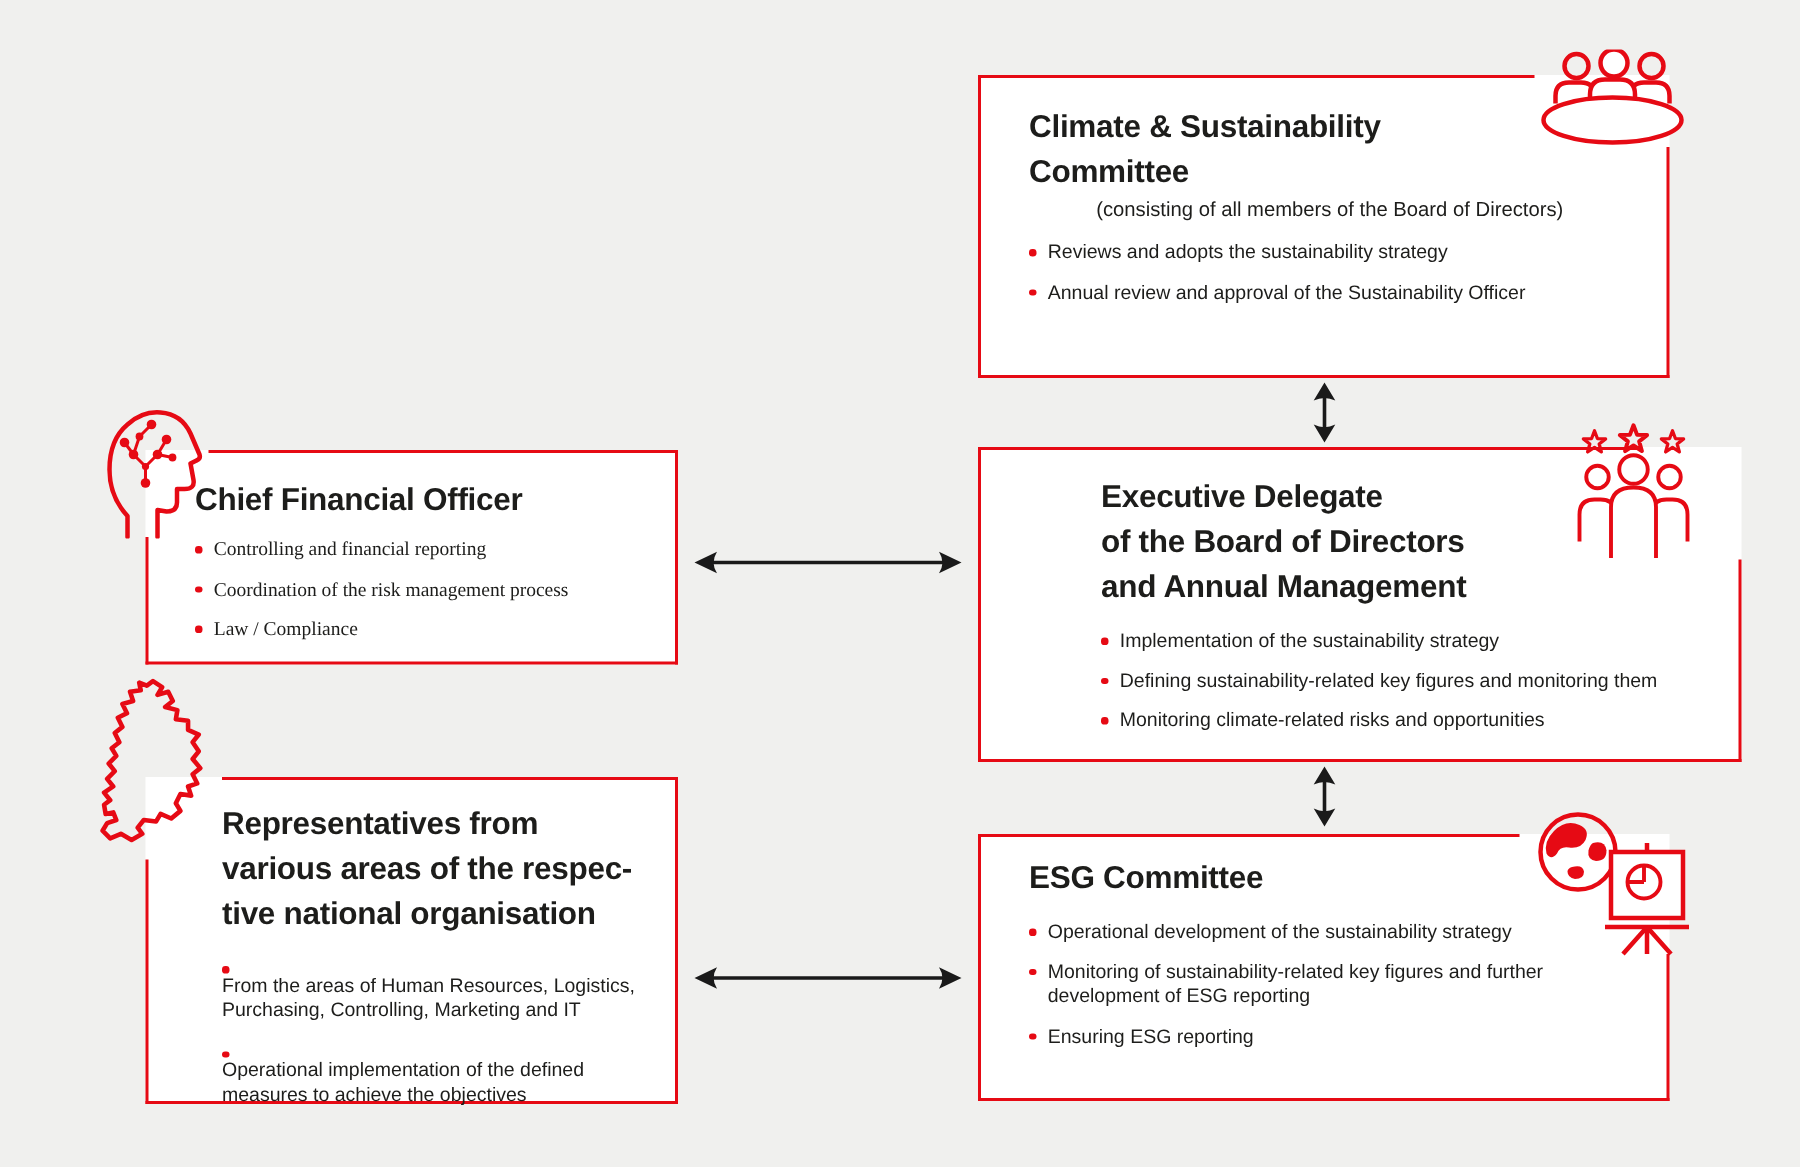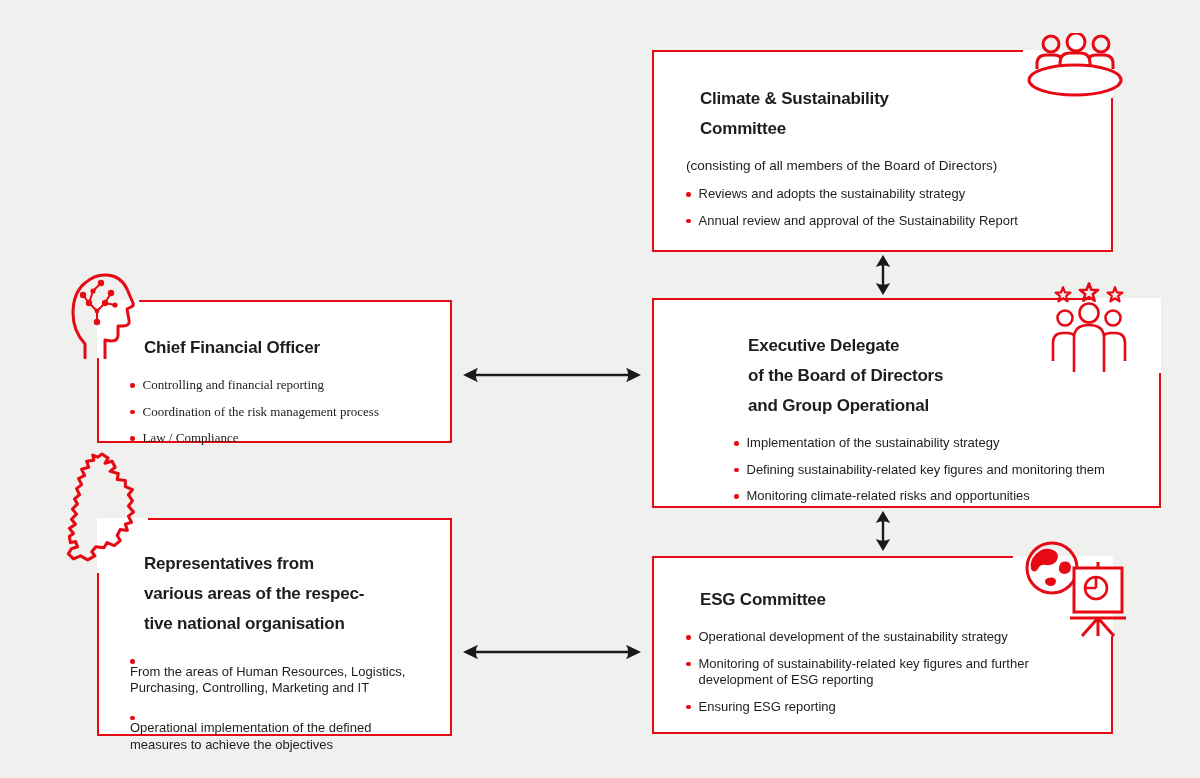--- a/index.html
+++ b/index.html
@@ -30,25 +30,25 @@
   .box4 .et{left:42px;}   .box4 .el{top:58px;}
   .box5{left:97px;top:518px;width:355px;height:218px;}
   .box5 .et{left:51px;}   .box5 .el{top:55px;}
 
   
   .content{position:relative;z-index:3;}
   .box1 .content{padding:20px 26px 0 34px;}
   .box2 .content{padding:19px 18px 0 34px;}
   .box3 .content{padding:15px 18px 0 34px;}
   .box4 .content{padding:19px 8px 0 33px;}
-  .box5 .content{padding:17px 8px 0 33px;}
-
-  .title{margin:14px;font-size:17px;line-height:30px;font-weight:bold;letter-spacing:-0.2px;color:#1d1d1b;}
+  .box5 .content{padding:17px 8px 0 51px;}
+
+  .title{margin:0;font-size:21px;line-height:30px;font-weight:bold;letter-spacing:-0.2px;color:#1d1d1b;}
   .title .tl{display:block;}
-  .subtitle{margin:2px 0 0 0;font-size:13.5px;line-height:16px;}
+  .subtitle{margin:2px 0 0 0;font-size:13.5px;line-height:16px;text-align:center;}
 
   .bullets{list-style:none;margin:12px 0 0 0;padding:0;}
   .box2 .bullets{}
   .box4 .bullets{margin-top:9px;font-family:Liberation Serif, serif;}
   .box5 .bullets{margin-top:13px;}
   .bullet{display:flex;margin:0 0 10px 0;font-size:13px;line-height:16.5px;}
   .box5 .bullet{margin-bottom:13px;flex-direction:column;}
   .dot{flex:none;width:4.5px;height:4.5px;border-radius:50%;background:#e60a14;margin:6px 8px 0 0;}
   .btext{display:block;}
   .box3 .btext{max-width:372px;}
@@ -76,36 +76,36 @@
         <span class="tl">Committee</span>
       </h2>
       <p class="subtitle">(consisting of all members of the Board of Directors)</p>
       <ul class="bullets">
         <li class="bullet">
             <span class="dot"></span>
             <span class="btext">Reviews and adopts the sustainability strategy</span>
           </li>
         <li class="bullet">
             <span class="dot"></span>
-            <span class="btext">Annual review and approval of the Sustainability Report</span>
+            <span class="btext">Annual review and approval of the Sustainability Officer</span>
           </li>
       </ul>
     </div>
   </section>
 
   <section class="box box2">
     <span class="edge et"></span>
     <span class="edge er"></span>
     <span class="edge eb"></span>
     <span class="edge el"></span>
     <div class="content">
       <h2 class="title">
         <span class="tl">Executive Delegate</span>
         <span class="tl">of the Board of Directors</span>
-        <span class="tl">and Group Operational</span>
+        <span class="tl">and Annual Management</span>
       </h2>
       <ul class="bullets">
         <li class="bullet">
             <span class="dot"></span>
             <span class="btext">Implementation of the sustainability strategy</span>
           </li>
         <li class="bullet">
             <span class="dot"></span>
             <span class="btext">Defining sustainability-related key figures and monitoring them</span>
           </li>

